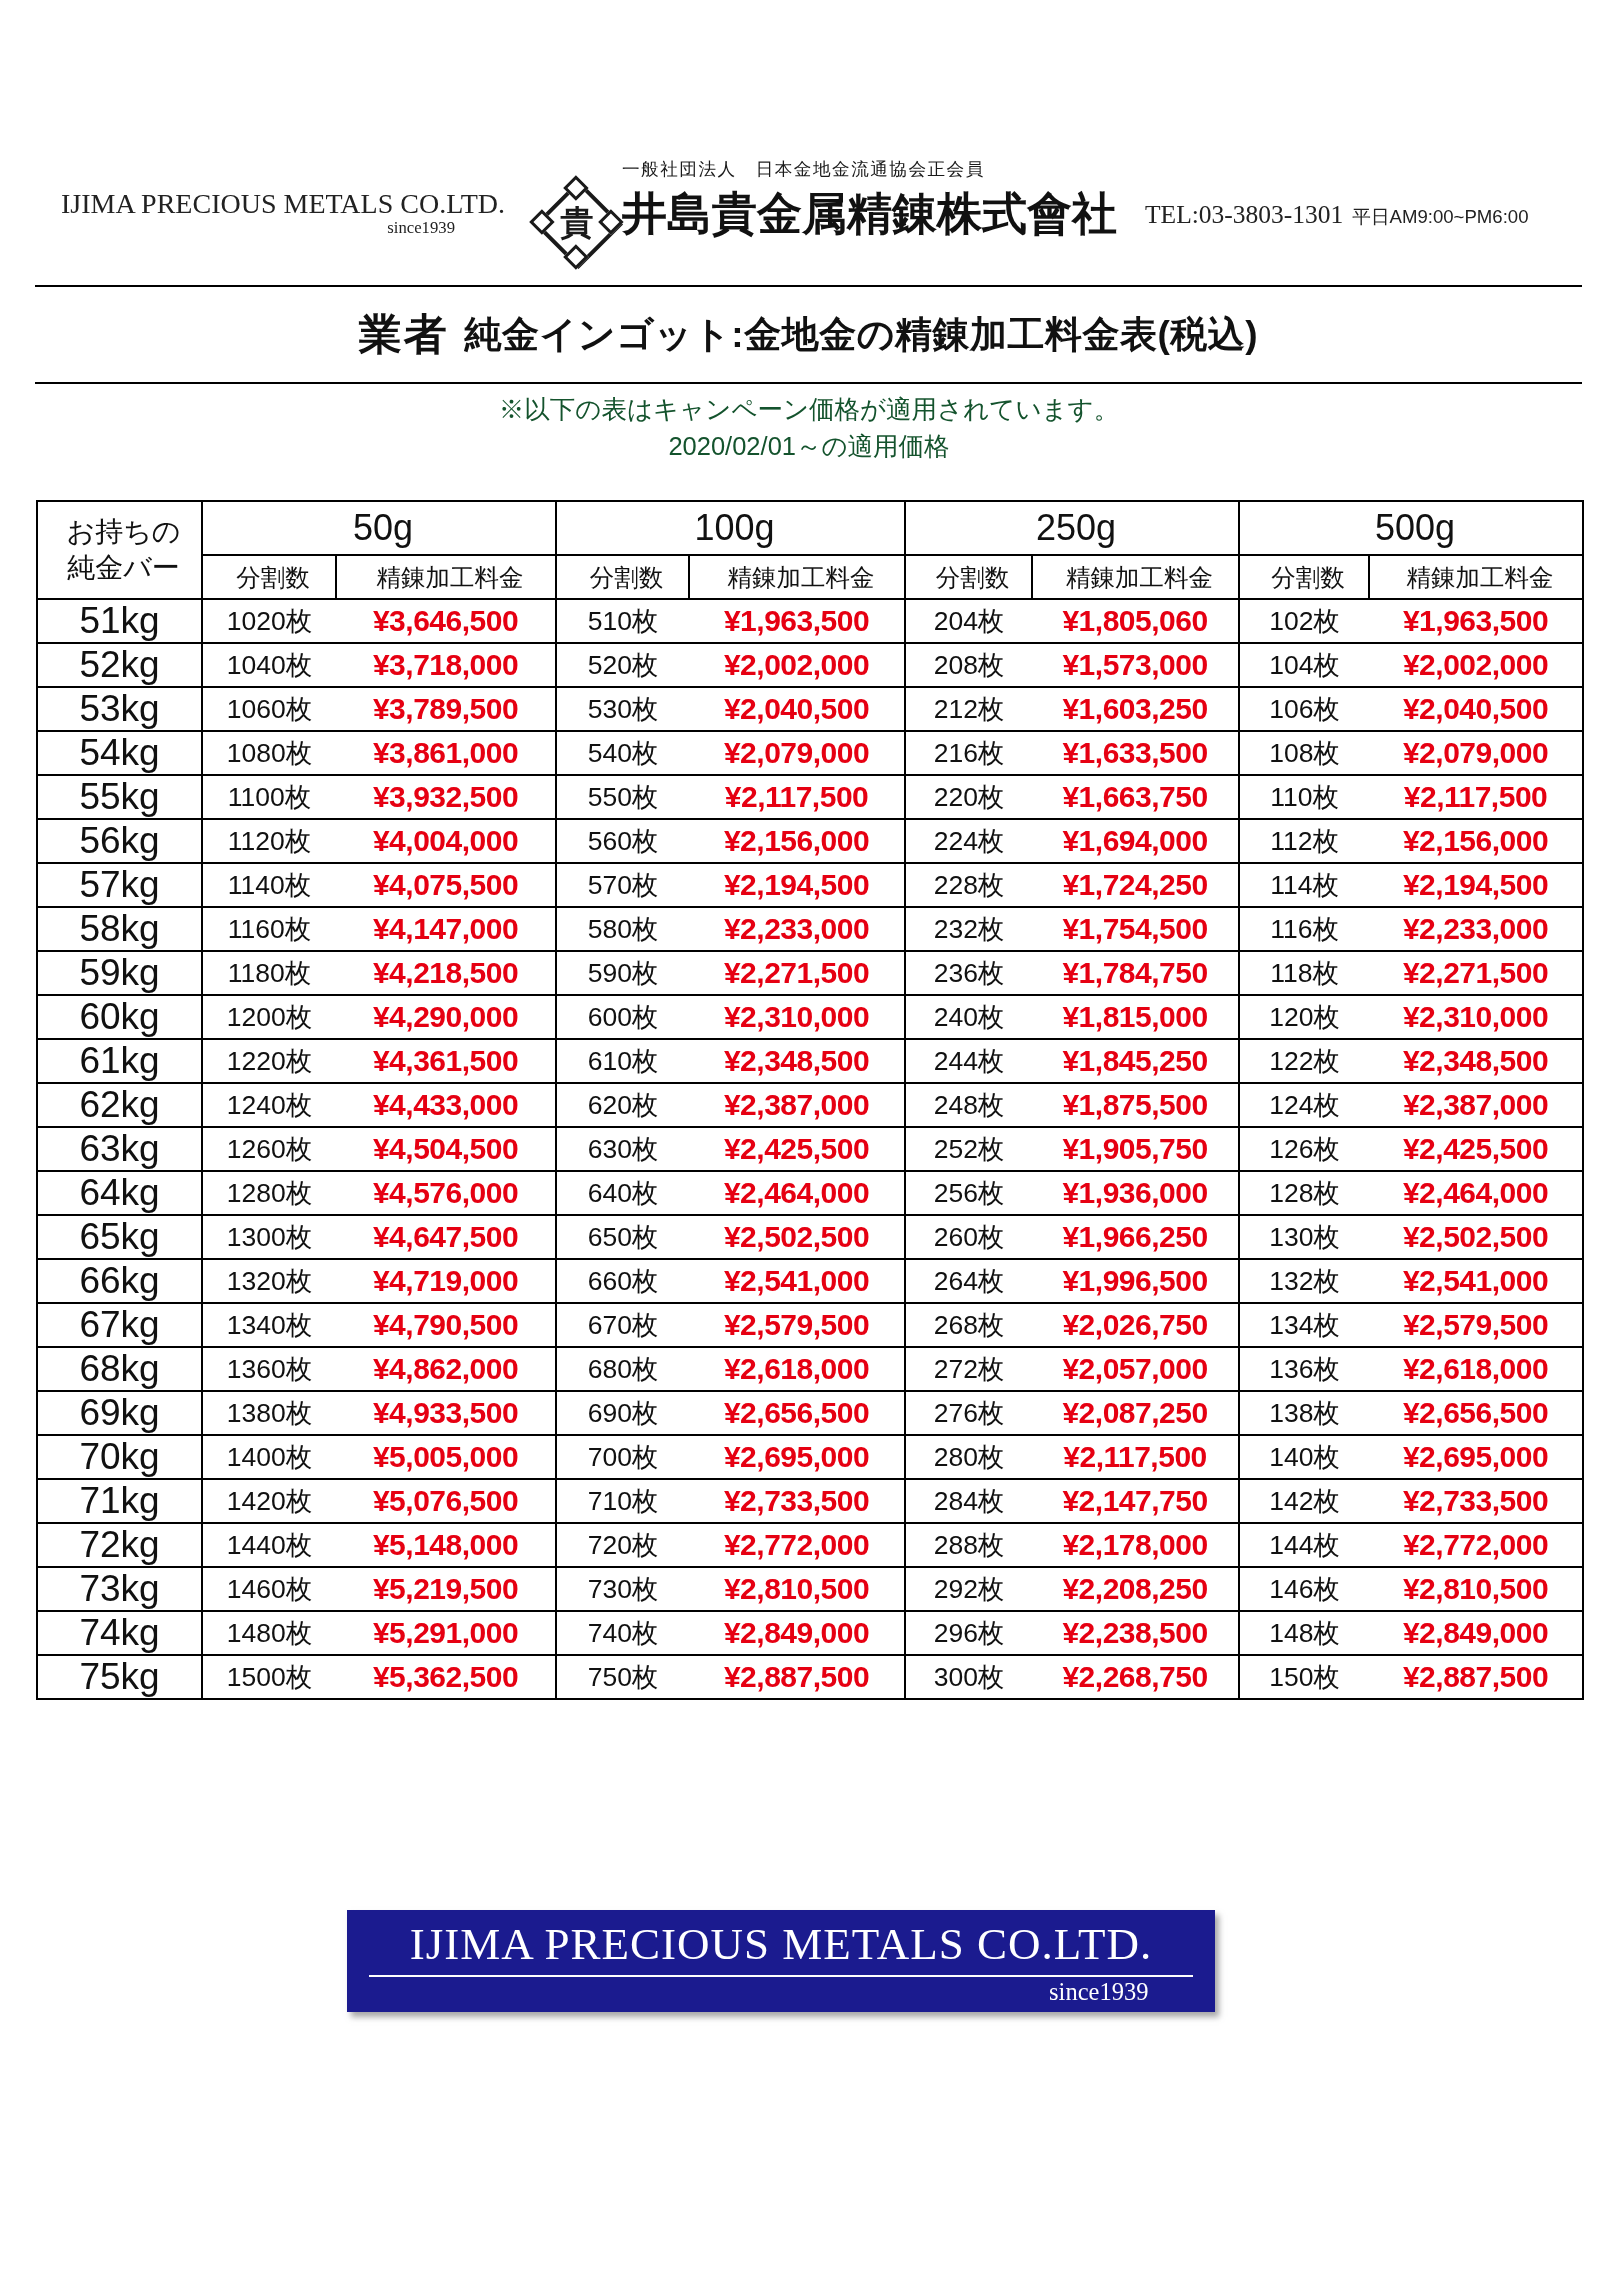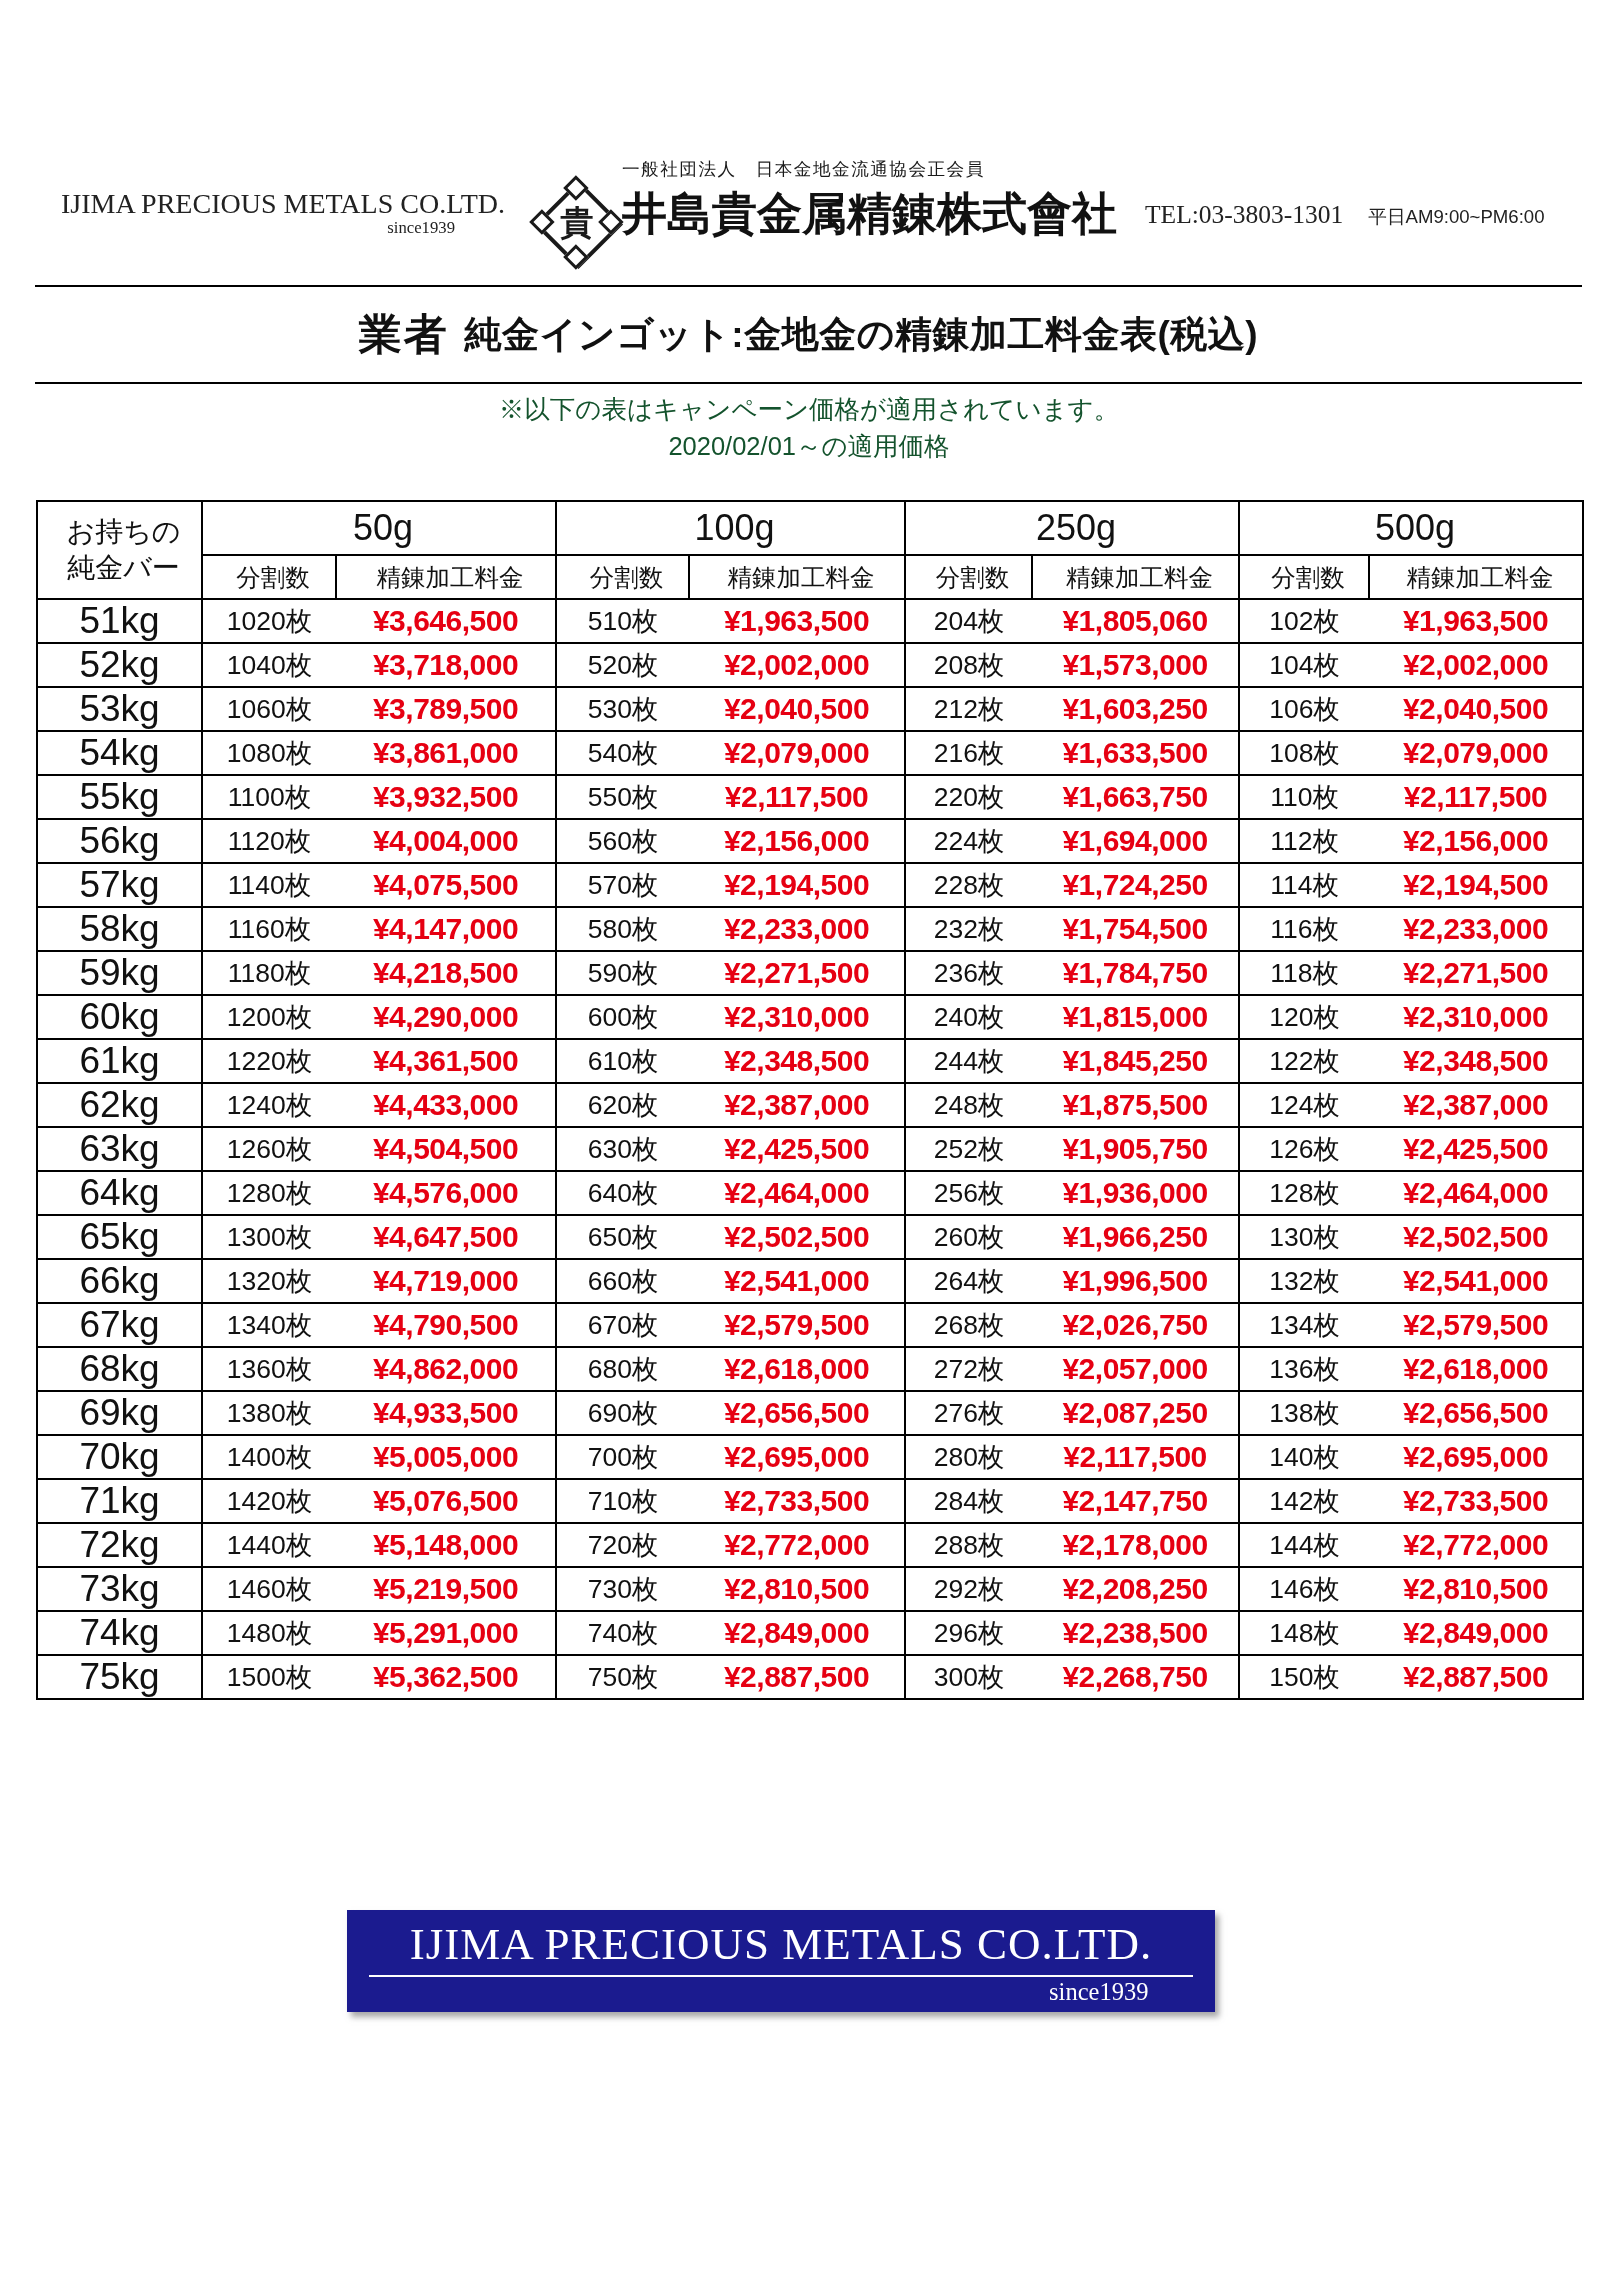--- a/index.html
+++ b/index.html
@@ -28,21 +28,21 @@
   .logo-notch.n{left:37px;top:2.9px;}
   .logo-notch.s{left:37px;top:72px;}
   .logo-notch.w{left:2.9px;top:37px;}
   .logo-notch.e{left:72px;top:37px;}
   .logo-char{position:absolute;left:0;top:0;width:94px;height:94px;display:flex;align-items:center;justify-content:center;font-size:33px;font-weight:bold;color:#1a1a1a;}
 
   .jp-block{position:absolute;left:622px;top:157px;}
   .association{font-size:17.6px;letter-spacing:1.5px;color:#1a1a1a;}
   .company-jp{font-size:45px;font-weight:900;margin-top:2.9px;white-space:nowrap;color:#111;}
 
-  .contact{position:absolute;left:1145px;top:200px;display:flex;align-items:baseline;gap:25px;white-space:nowrap;}
+  .contact{position:absolute;left:1145px;top:200px;display:flex;align-items:baseline;gap:9px;white-space:nowrap;}
   .tel{font-family:"Liberation Serif", serif;font-size:25.5px;color:#222;}
   .hours{font-size:18.6px;color:#222;}
 
   
   .title-band{
     position:absolute;left:35px;top:285px;width:1547px;height:95px;
     border-top:2px solid #000;border-bottom:2px solid #000;
     display:flex;align-items:center;justify-content:center;gap:15.7px;
   }
   .title-prefix{font-size:43px;font-weight:900;letter-spacing:2px;}

